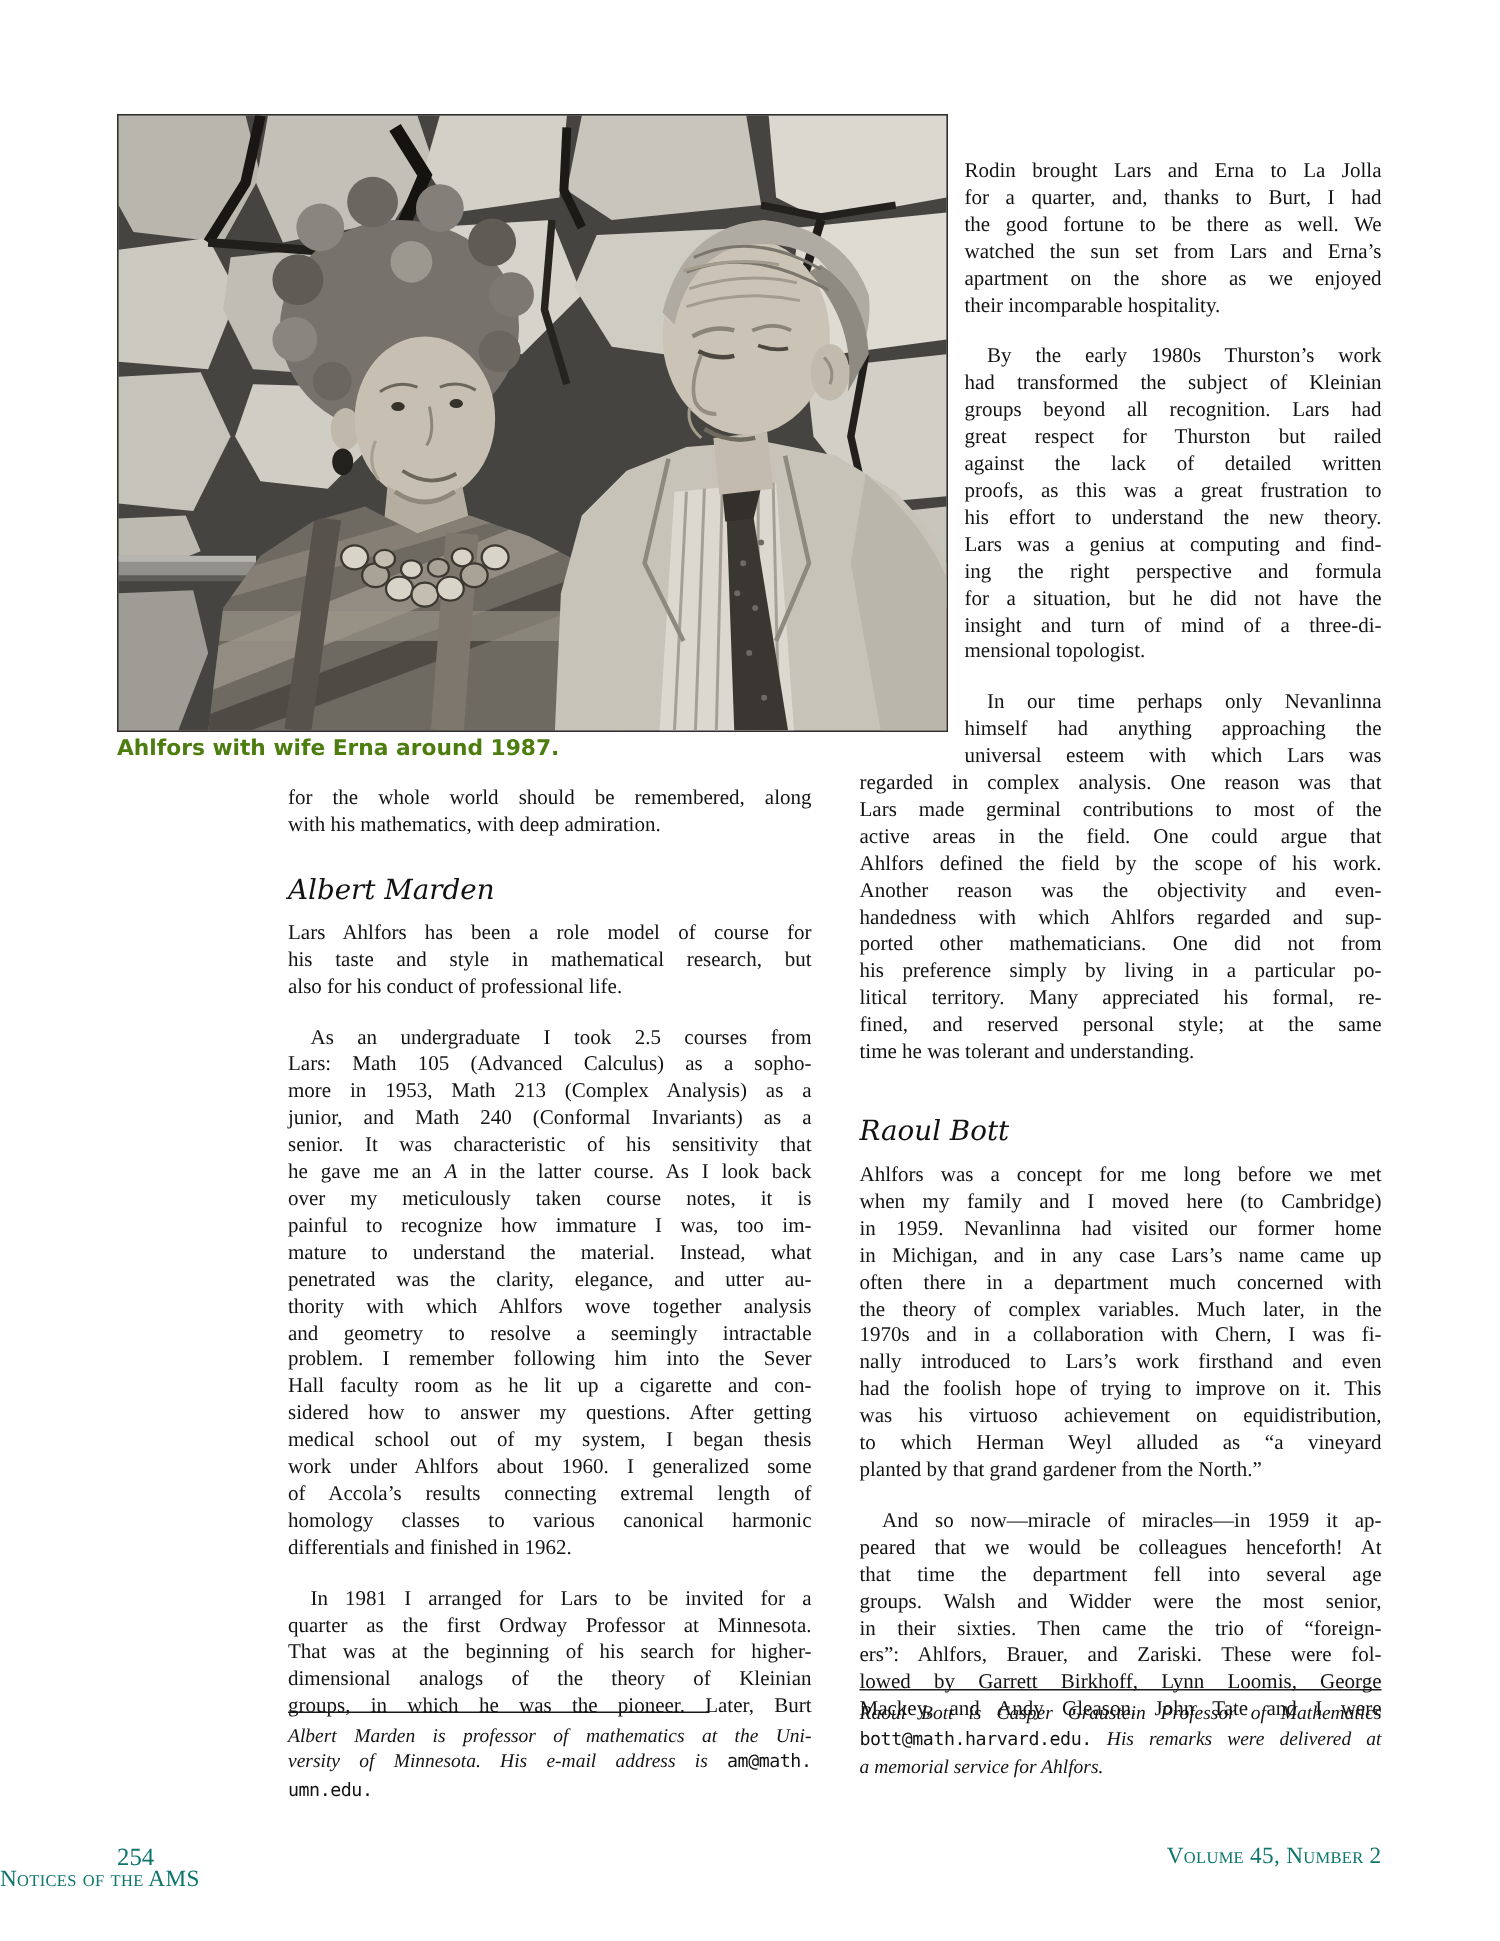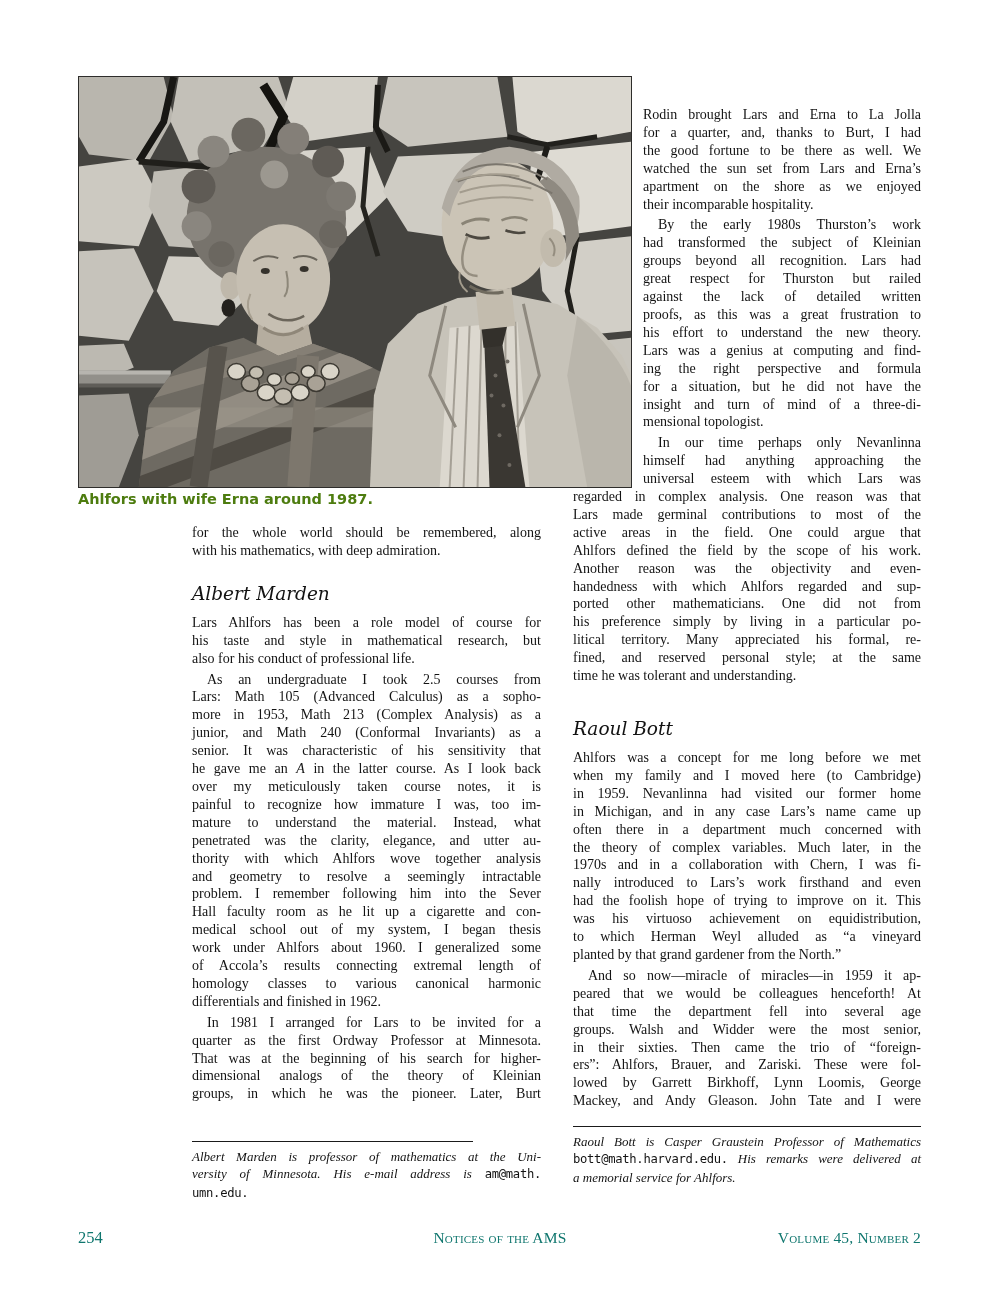--- a/index.html
+++ b/index.html
@@ -13,21 +13,21 @@
 
   .caption{position:absolute;left:78px;top:491px;width:470px;
            font-family:"DejaVu Sans","Liberation Sans",sans-serif;
            font-weight:bold;font-size:14.5px;color:#4d7c0f;}
 
   
   .col-left{position:absolute;left:192px;top:524px;width:349px;}
   .col-right{position:absolute;left:573px;top:106px;width:348px;}
 
   .para{margin:0;}
-  .para + .para{margin-top:3px;}
+  .para + .para{margin-top:16px;}
   .jline{font-size:14px;line-height:17.9px;text-align:justify;text-align-last:justify;
          white-space:normal;color:#131313;}
   .jline.last{text-align-last:left;}
   .jline.ind{text-indent:15px;}
   .narrow .jline{margin-left:70px;}
   .it{font-style:italic;}
   .mono{font-family:"DejaVu Sans Mono",monospace;font-style:normal;font-size:12.2px;letter-spacing:-0.3px;}
 
   .heading{font-family:"DejaVu Serif",serif;font-style:italic;font-weight:500;
            font-size:18.5px;line-height:24px;color:#121212;}
@@ -40,21 +40,21 @@
   .fn-right{left:573px;top:1126px;width:348px;}
   .fn-rule{border-top:1.5px solid #1a1a1a;height:0;margin-bottom:6px;}
   .fn-rule.half{width:281px;}
   .fn-rule.full{width:348px;}
   .footnote .jline{font-size:13px;line-height:17.3px;}
 
   
   .footer{position:absolute;left:0;top:1228px;width:1000px;height:24px;
           font-family:"Liberation Serif",serif;color:#0f766e;}
   .page-num{position:absolute;left:78px;top:0;font-size:16.5px;}
-  .journal{position:absolute;left:0;top:1px;width:100%;text-align:center;
+  .journal{position:absolute;left:0;top:16px;width:100%;
            font-variant:small-caps;font-size:15.5px;letter-spacing:0.2px;}
   .issue{position:absolute;right:79px;top:1px;font-variant:small-caps;font-size:15.5px;letter-spacing:0.2px;}
 </style>
 </head>
 <body>
 
 <div class="page">
 
   <div class="photo">
     <svg viewBox="0 0 554 412" preserveAspectRatio="none">
@@ -213,20 +213,21 @@
         <div class="jline">senior. It was characteristic of his sensitivity that</div>
         <div class="jline"><span>he gave me an </span><span class="it">A</span><span> in the latter course. As I look back</span></div>
         <div class="jline">over my meticulously taken course notes, it is</div>
         <div class="jline">painful to recognize how immature I was, too im-</div>
         <div class="jline">mature to understand the material. Instead, what</div>
         <div class="jline">penetrated was the clarity, elegance, and utter au-</div>
         <div class="jline">thority with which Ahlfors wove together analysis</div>
         <div class="jline">and geometry to resolve a seemingly intractable</div>
         <div class="jline">problem. I remember following him into the Sever</div>
         <div class="jline">Hall faculty room as he lit up a cigarette and con-</div>
+        <div class="jline">sidered how to answer my questions. After getting</div>
         <div class="jline">medical school out of my system, I began thesis</div>
         <div class="jline">work under Ahlfors about 1960. I generalized some</div>
         <div class="jline">of Accola’s results connecting extremal length of</div>
         <div class="jline">homology classes to various canonical harmonic</div>
         <div class="jline last">differentials and finished in 1962.</div>
       </div>
     <div class="para">
         <div class="jline ind">In 1981 I arranged for Lars to be invited for a</div>
         <div class="jline">quarter as the first Ordway Professor at Minnesota.</div>
         <div class="jline">That was at the beginning of his search for higher-</div>

